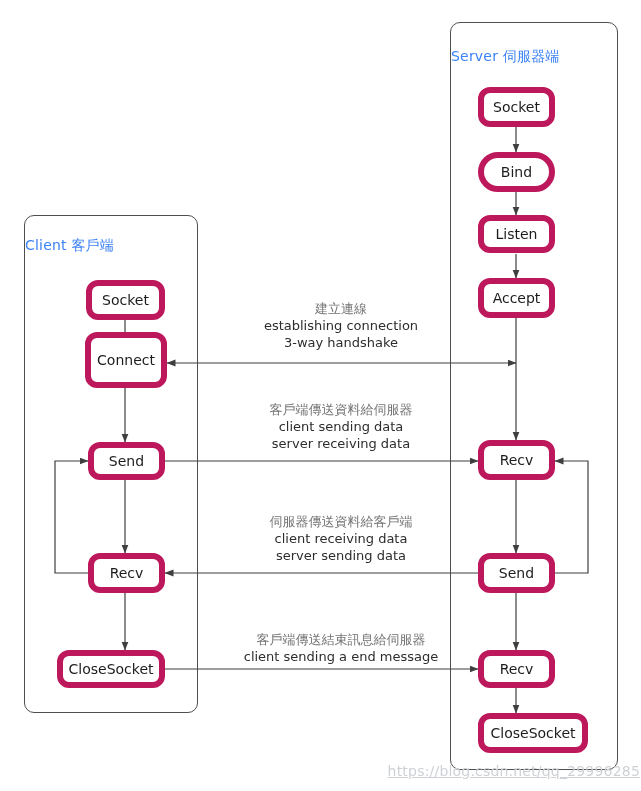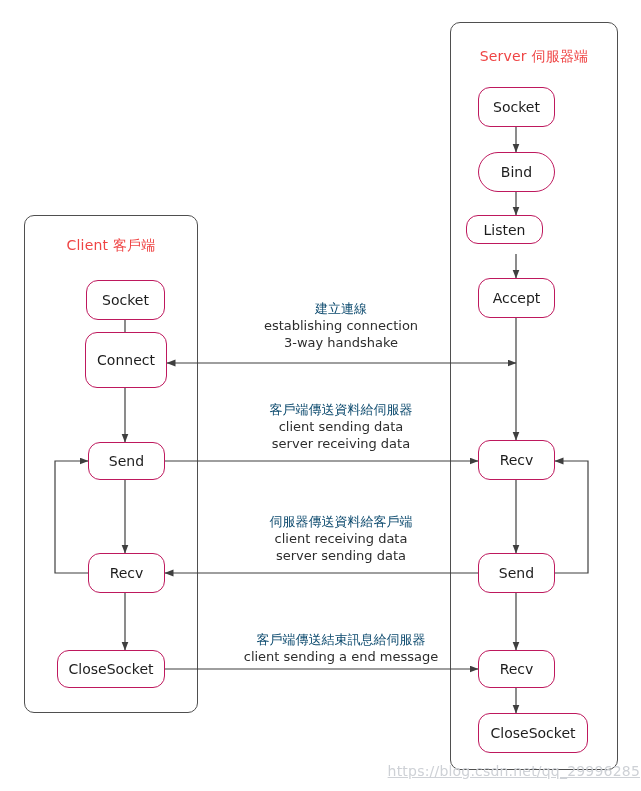--- a/index.html
+++ b/index.html
@@ -13,53 +13,52 @@
   }
   .group {
     position: absolute;
     border: 1px solid #4f4f4f;
     border-radius: 10px;
     background: #ffffff;
     z-index: 1;
     box-sizing: border-box;
   }
   .group-title {
-    text-align: center;
     font-size: 14px;
-    color: #ef4444;
+    color: #3b82f6;
     letter-spacing: 0.2px;
   }
   .wires {
     position: absolute;
     left: 0; top: 0;
     z-index: 2;
   }
   .node {
     position: absolute;
     display: flex;
     align-items: center;
     justify-content: center;
-    border: 1px solid #be185d;
+    border: 6px solid #be185d;
     border-radius: 12px;
     background: #ffffff;
     font-size: 14px;
     color: #1c1c1c;
     z-index: 3;
     box-sizing: border-box;
   }
   .flow-label {
     position: absolute;
     text-align: center;
     font-size: 13px;
     line-height: 17px;
     color: #2d2d2d;
     z-index: 4;
     white-space: nowrap;
   }
-  .flow-label .zh { color: #0c4a6e; }
+  .flow-label .zh { color: #737373; }
   .watermark {
     position: absolute;
     right: 1px;
     top: 763px;
     font-size: 14px;
     color: #ced1d6;
     z-index: 5;
     letter-spacing: 0.2px;
     text-decoration: underline;
   }
@@ -111,21 +110,21 @@
   </svg>
 
   <div class="node" style="left:86px;  top:280px; width:79px;  height:40px;">Socket</div>
   <div class="node" style="left:85px;  top:332px; width:82px;  height:56px;">Connect</div>
   <div class="node" style="left:88px;  top:442px; width:77px;  height:38px;">Send</div>
   <div class="node" style="left:88px;  top:553px; width:77px;  height:40px;">Recv</div>
   <div class="node" style="left:57px;  top:650px; width:108px; height:38px;">CloseSocket</div>
 
   <div class="node" style="left:478px; top:87px;  width:77px;  height:40px;">Socket</div>
   <div class="node" style="left:478px; top:152px; width:77px;  height:40px;border-radius:20px;">Bind</div>
-  <div class="node" style="left:466px; top:215px; width:77px;  height:29px;text-align:right;">Listen</div>
+  <div class="node" style="left:478px; top:215px; width:77px;  height:38px;text-align:right;">Listen</div>
   <div class="node" style="left:478px; top:278px; width:77px;  height:40px;">Accept</div>
   <div class="node" style="left:478px; top:440px; width:77px;  height:40px;">Recv</div>
   <div class="node" style="left:478px; top:553px; width:77px;  height:40px;">Send</div>
   <div class="node" style="left:478px; top:650px; width:77px;  height:38px;">Recv</div>
   <div class="node" style="left:478px; top:713px; width:110px; height:40px;">CloseSocket</div>
 
   <div class="flow-label" style="left:200px; top:300px; width:282px;">
     <div class="zh">建立連線</div>
     <div class="en">establishing connection</div>
     <div class="en">3-way handshake</div>

